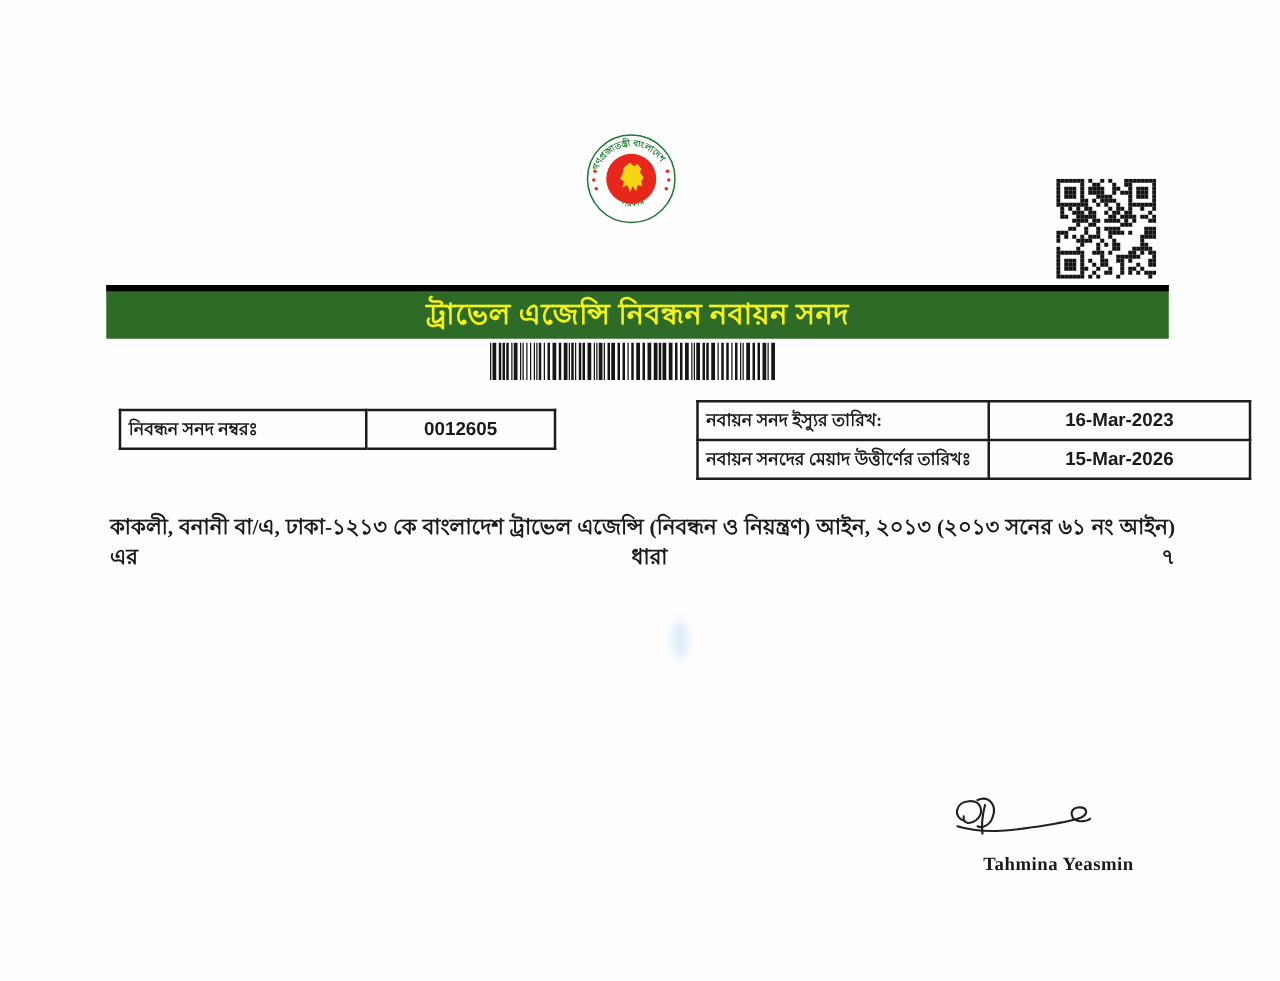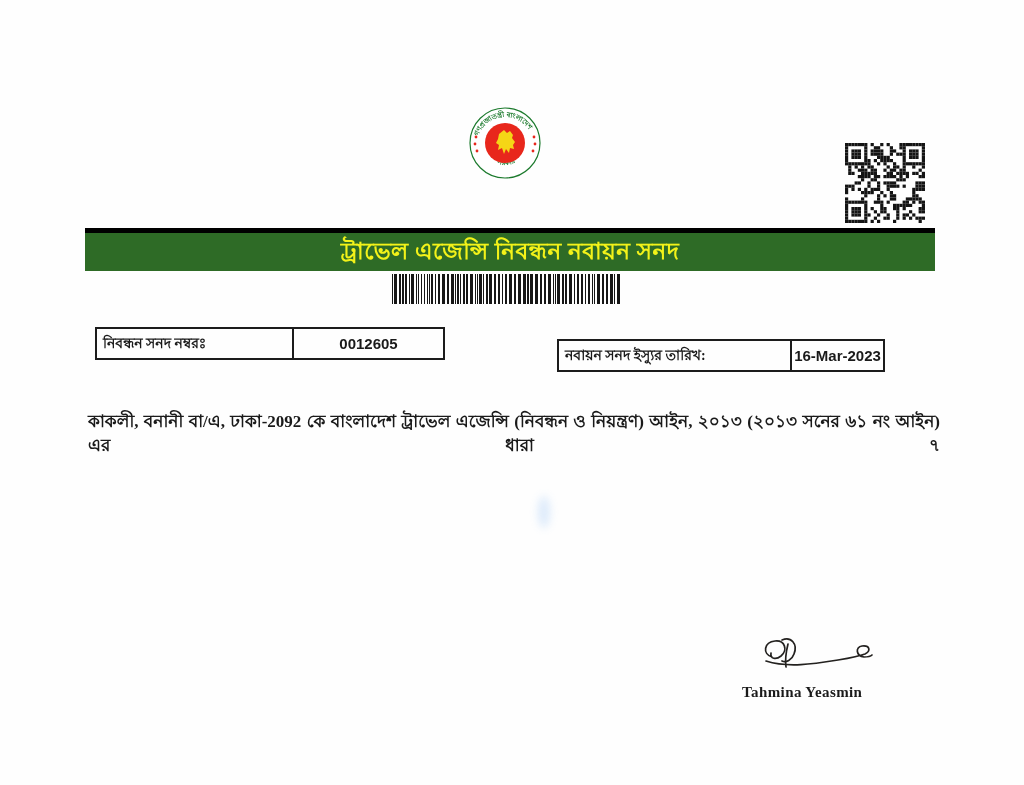--- a/index.html
+++ b/index.html
@@ -24,30 +24,30 @@
   
   .barcode{position:absolute;left:392px;top:274px;width:230px;height:30px;overflow:hidden;white-space:nowrap;}
   .barcode i{display:inline-block;height:100%;background:#161616;vertical-align:top;}
   
   table.info{position:absolute;border-collapse:collapse;table-layout:fixed;}
   table.info td{border:2px solid #1c1c1c;height:27px;overflow:hidden;white-space:nowrap;}
   td.lbl{font-size:14px;font-weight:bold;padding:0 6px;}
   td.val{font-family:"Liberation Sans",sans-serif;font-size:15px;font-weight:bold;text-align:center;}
   .tbl-left{left:95px;top:327px;width:350px;border-radius:18px;}
   .tbl-left td.lbl{width:183px;}
-  .tbl-right{left:557px;top:339px;width:328px;padding-left:11px;}
+  .tbl-right{left:557px;top:320px;width:444px;padding-left:11px;}
   .tbl-right td.lbl{width:219px;}
   
   .body-text{position:absolute;left:88px;top:410px;width:852px;font-size:17px;font-weight:600;}
   .body-text .line{height:24px;line-height:24px;margin-bottom:15px;overflow:visible;}
   .body-text .j{text-align:justify;text-align-last:justify;}
   .date{font-family:"Liberation Serif",serif;font-size:23px;font-weight:normal;}
   
   .signature{position:absolute;left:758px;top:630px;}
-  .sig-name{position:absolute;left:742px;top:684px;width:165px;text-align:left;
+  .sig-name{position:absolute;left:742px;top:684px;width:165px;text-align:right;
     font-size:15px;font-weight:bold;letter-spacing:.4px;}
   .sig-title{position:absolute;left:742px;top:708px;width:165px;text-align:center;
     font-size:17px;font-weight:bold;}
   
   .smudge{position:absolute;left:538px;top:496px;width:12px;height:32px;background:#8fbdf4;
     opacity:.3;border-radius:50%;filter:blur(4px);}
 </style>
 </head>
 <body>
 
@@ -399,25 +399,29 @@
     </tr>
   </tbody>
     </table>
 
   <table class="info tbl-right">
     <tbody>
         <tr>
       <td class="lbl">নবায়ন সনদ ইস্যুর তারিখ:</td>
       <td class="val">16-Mar-2023</td>
     </tr>
+    <tr>
+      <td class="lbl">নবায়ন সনদের মেয়াদ উত্তীর্ণের তারিখঃ</td>
+      <td class="val">15-Mar-2026</td>
+    </tr>
   </tbody>
     </table>
 
   <div class="body-text">
-    <div class="line j">কাকলী, বনানী বা/এ, ঢাকা-2092 কে বাংলাদেশ ট্রাভেল এজেন্সি (নিবন্ধন ও নিয়ন্ত্রণ) আইন, ২০১৩ (২০১৩ সনের ৬১ নং আইন) এর ধারা ৭</div>
+    <div class="line j">কাকলী, বনানী বা/এ, ঢাকা-১২১৩ কে বাংলাদেশ ট্রাভেল এজেন্সি (নিবন্ধন ও নিয়ন্ত্রণ) আইন, ২০১৩ (২০১৩ সনের ৬১ নং আইন) এর ধারা ৭</div>
   </div>
 
   <div class="smudge"></div>
 
   <svg class="signature" width="118" height="52" viewBox="0 0 118 52">
     <g fill="none" stroke="#23211f" stroke-width="1.7" stroke-linecap="round">
       <path d="M14,27 C4,24 6,12 17,11 C27,10 30,20 23,26 C18,30 12,29 13,23"></path>
       <path d="M24,10 C33,6 40,14 36,24 C34,30 28,33 24,31"></path>
       <path d="M30,14 C28,22 27,30 28,37"></path>
       <path d="M8,31 C30,38 55,34 80,30 C92,28 102,26 107,24 C113,21 112,15 104,16 C97,17 98,26 106,27 C110,27 113,26 114,25"></path>

